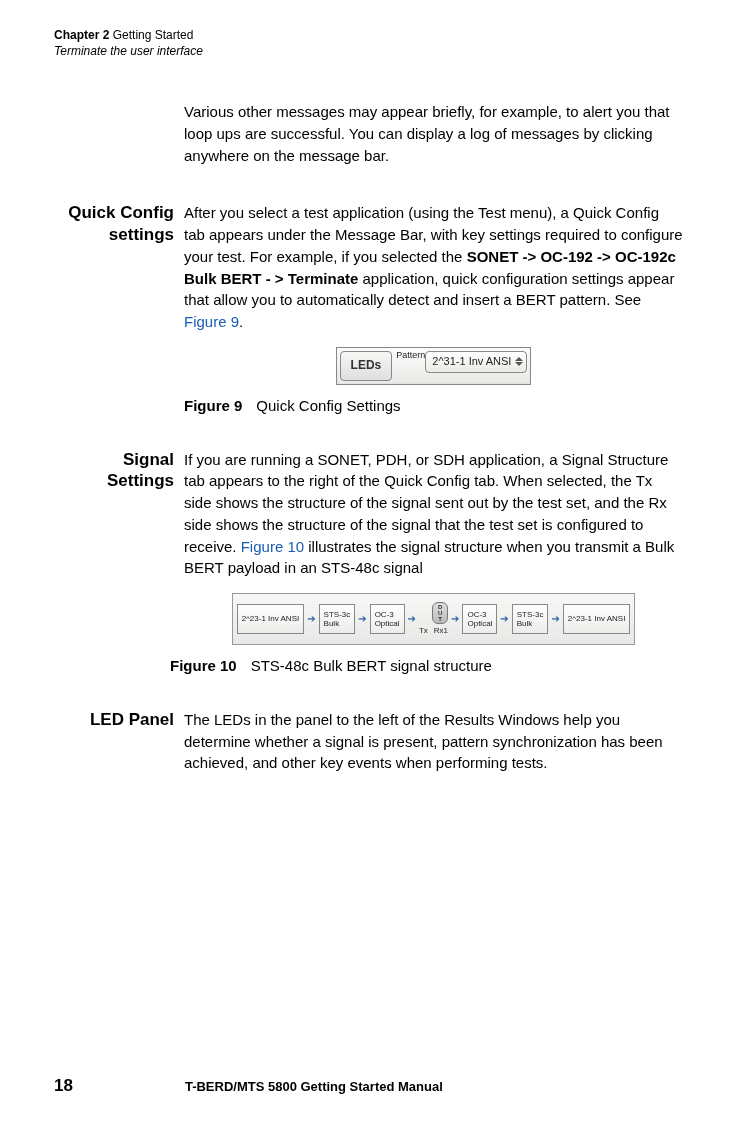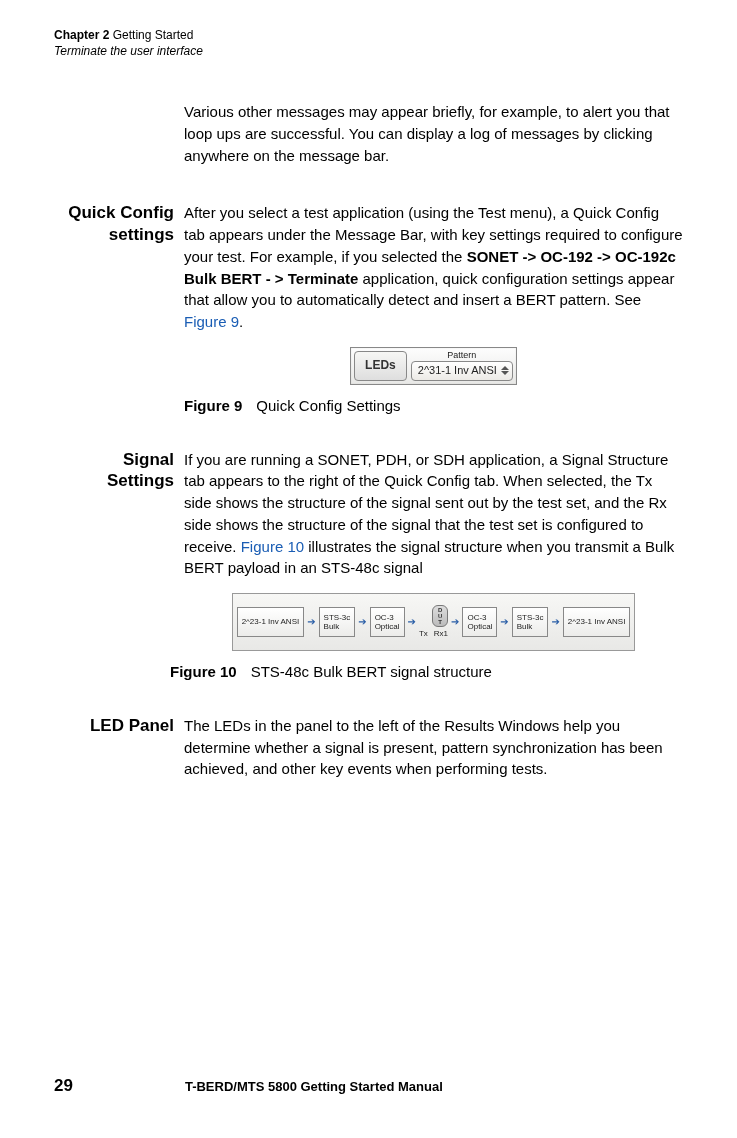--- a/index.html
+++ b/index.html
@@ -94,21 +94,21 @@
       background: linear-gradient(#f7f7f5, #dedede);
       border: 1px solid #888;
       border-radius: 4px;
       font-size: 12px;
       font-weight: bold;
       color: #333;
       padding: 0 10px;
     }
     .qc-pattern-block {
       display: flex;
-      flex-direction: column;
+      flex-direction: row;
       align-items: stretch;
     }
     .qc-pattern-label {
       font-size: 9px;
       color: #222;
       text-align: center;
       line-height: 1;
       padding-bottom: 1px;
     }
     .qc-pattern-select {
@@ -144,21 +144,21 @@
     .qc-spinner .down {
       border-top: 4px solid #555;
     }
 
     
     .ss-widget {
       display: inline-flex;
       align-items: center;
       background: linear-gradient(#f7f7f5, #e8e8e6);
       border: 1px solid #999;
-      height: 58px;
+      height: 52px;
       padding: 2px 4px;
       gap: 2px;
       white-space: nowrap;
     }
     .ss-block {
       background: linear-gradient(#fff, #ececea);
       border: 1px solid #888;
       font-size: 8px;
       color: #222;
       padding: 2px 4px;
@@ -339,15 +339,15 @@
       <div class="section-heading">LED Panel</div>
       <div class="section-body">
         <p>The LEDs in the panel to the left of the Results Windows help you determine whether a signal is present, pattern synchronization has been achieved, and other key events when performing tests.</p>
       </div>
     </div>
 
   </div>
 </div>
 
 <div class="footer">
-  <span class="page-number">29</span>
+  <span class="page-number">18</span>
   <span class="footer-title">T-BERD/MTS 5800 Getting Started Manual</span>
 </div>
 
 </body></html>

